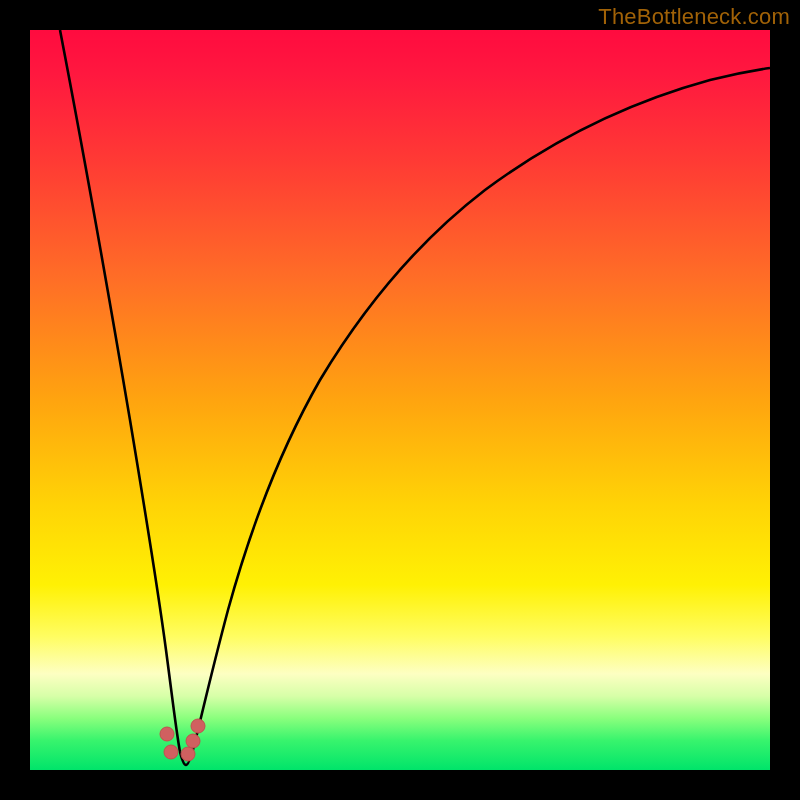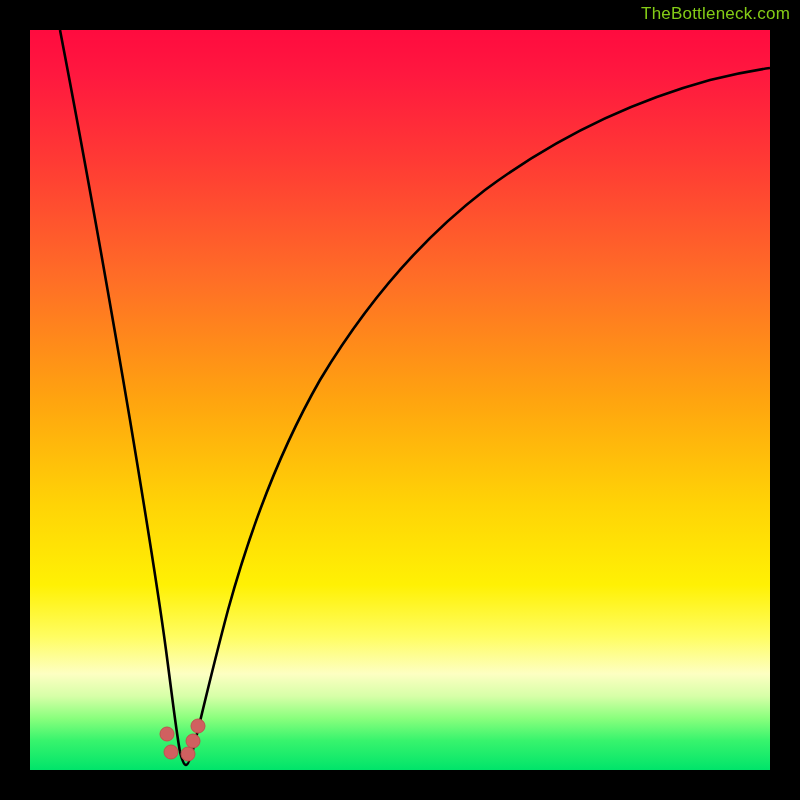--- a/index.html
+++ b/index.html
@@ -47,22 +47,22 @@
   .curve-svg {
     position: absolute;
     inset: 0;
     width: 100%;
     height: 100%;
   }
   .watermark {
     position: absolute;
     top: 4px;
     right: 10px;
-    color: #84cc16;
-    font-size: 17px;
+    color: #a16207;
+    font-size: 22px;
     letter-spacing: 0.2px;
     user-select: none;
   }
 </style>
 </head>
 <body>
 
 <div class="frame">
 
   <div class="plot-area">

